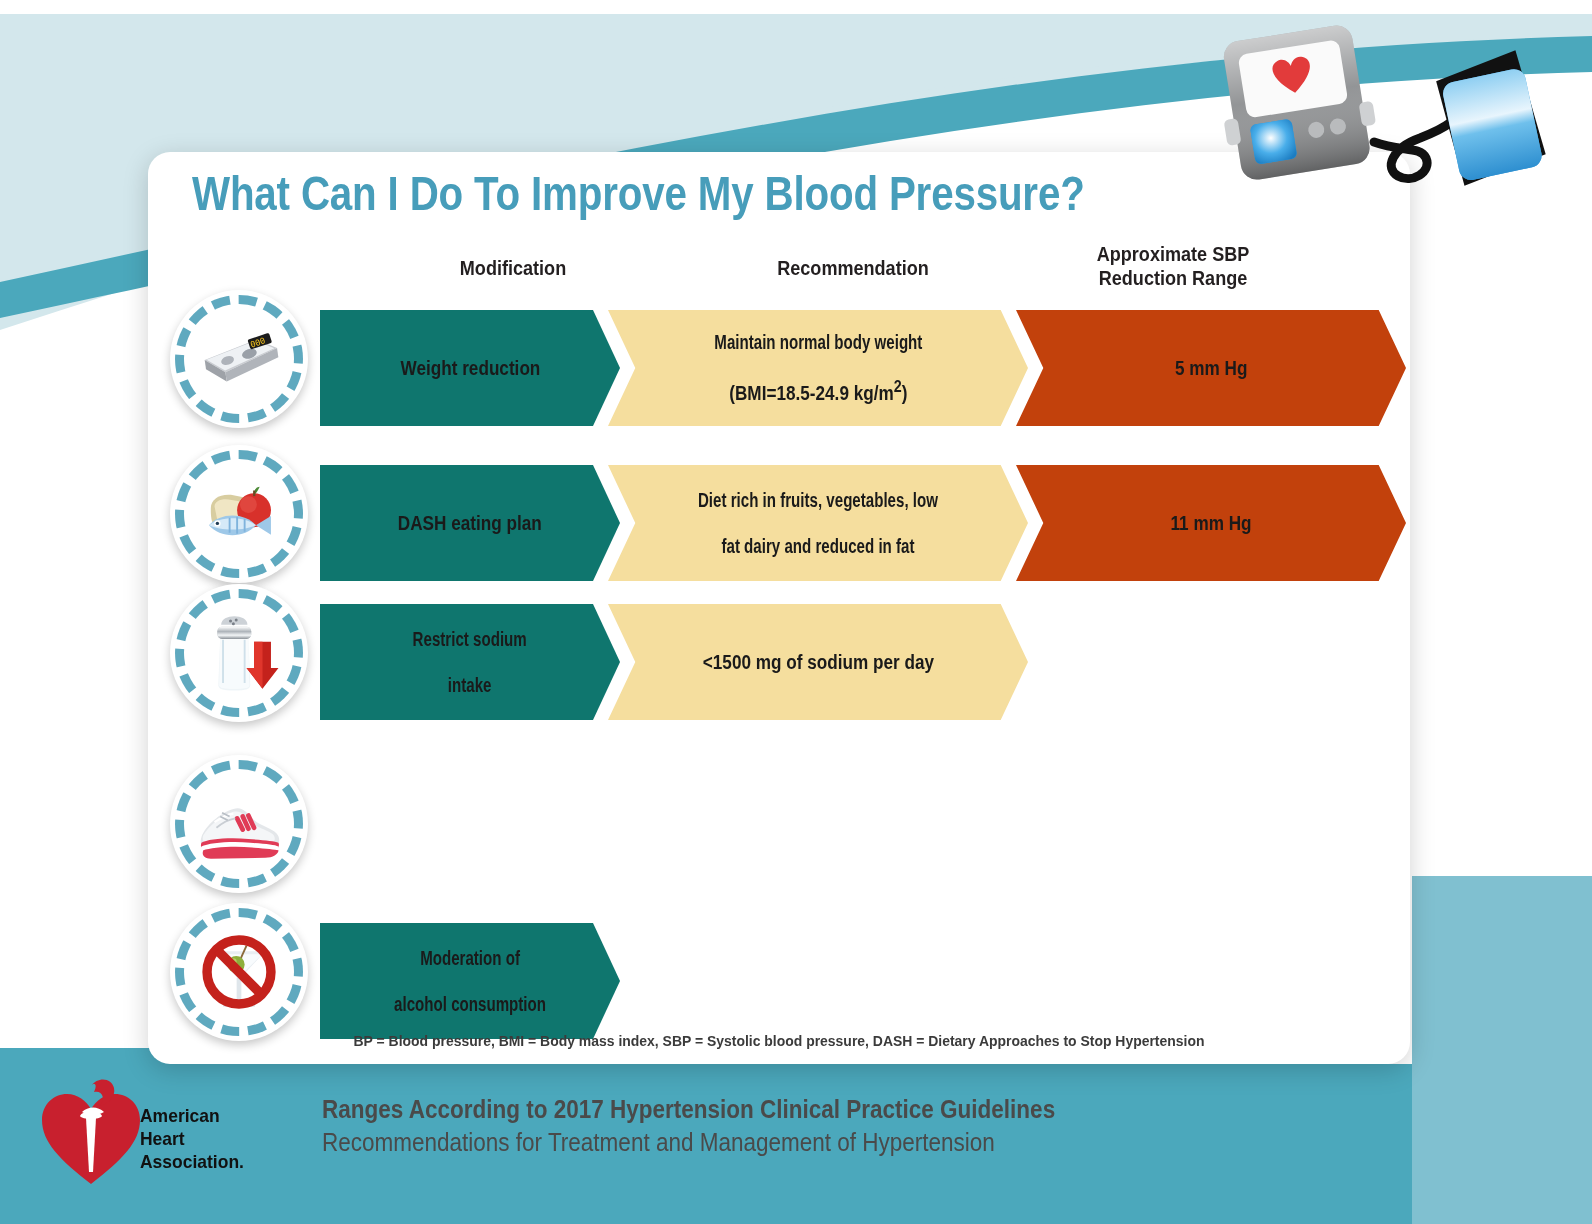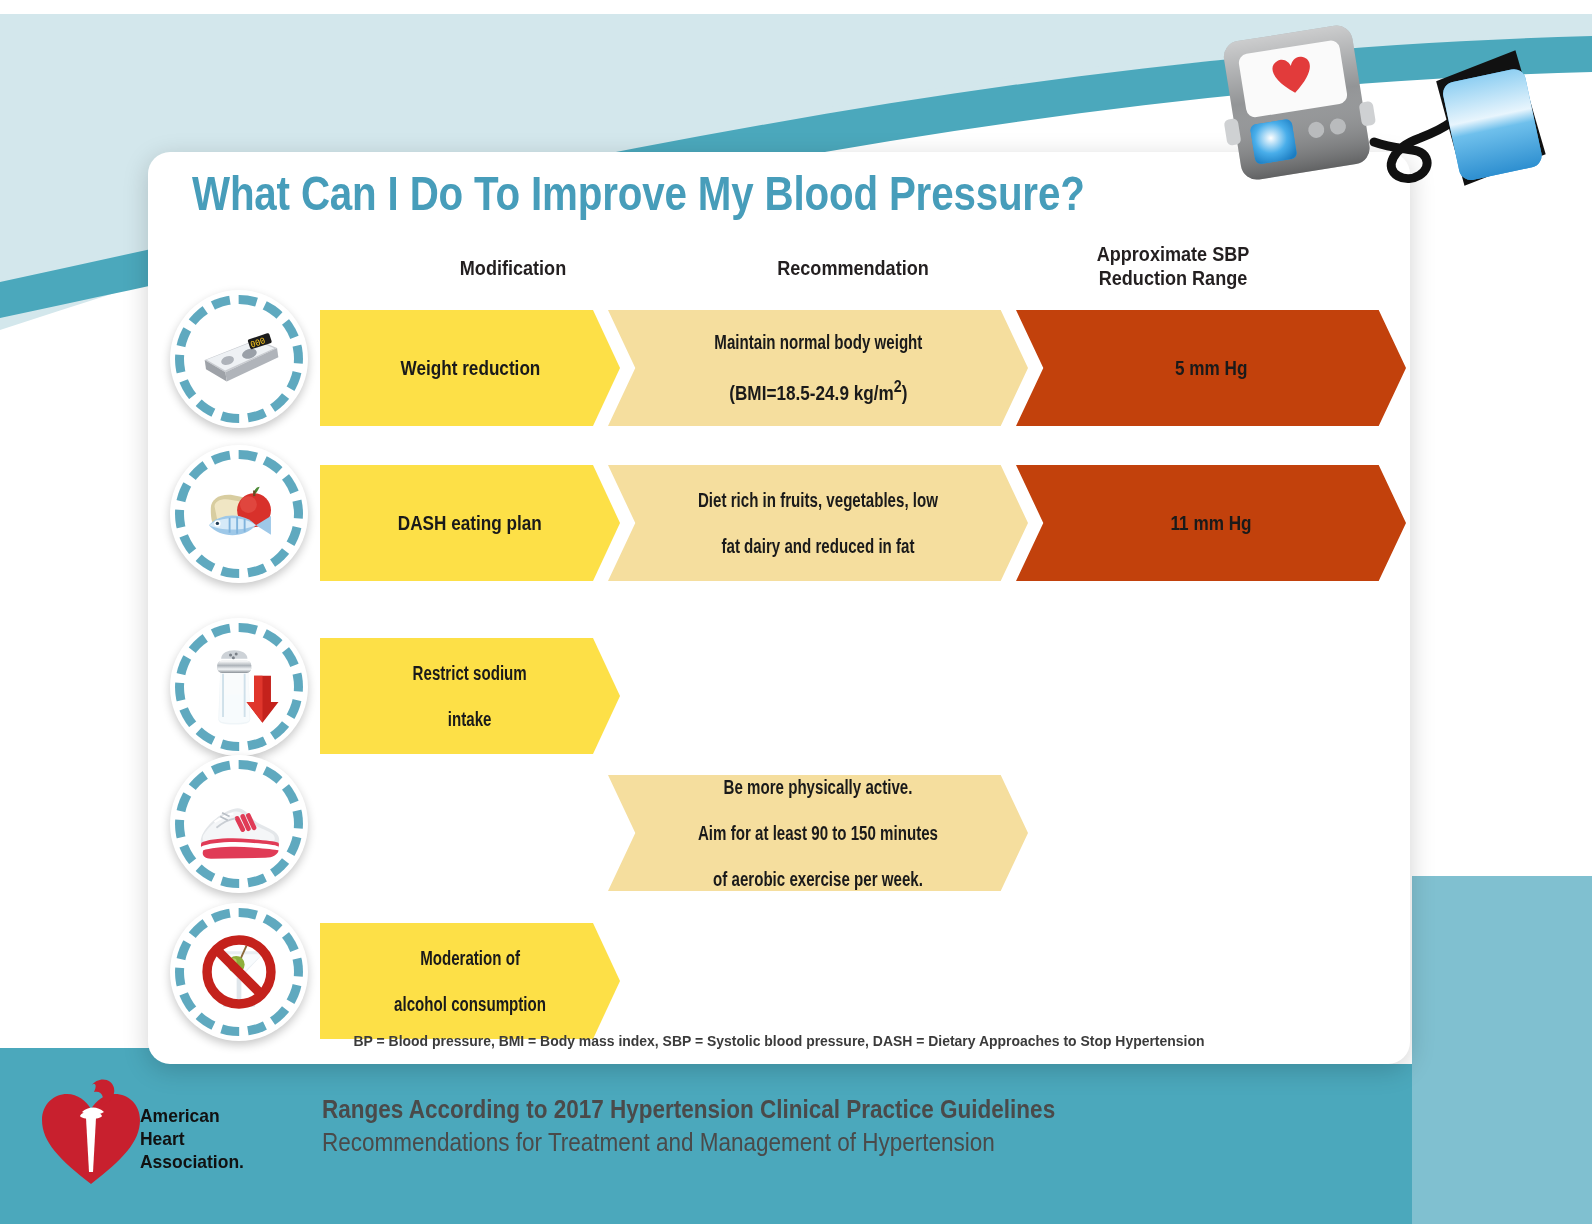--- a/index.html
+++ b/index.html
@@ -47,41 +47,41 @@
     transform:scaleX(0.86);
   }
   #head-mod  { left:240px; top:104px; width:250px; }
   #head-rec  { left:555px; top:104px; width:300px; }
   #head-sbp  { left:880px; top:90px;  width:290px; }
 
   
   .row { position:absolute; left:0; width:1262px; height:96px; }
   .row.r0 { top:158px; }
   .row.r1 { top:313px; }
-  .row.r2 { top:486px;padding-left:29px; }
+  .row.r2 { top:452px;padding-left:29px; }
   .row.r3 { top:623px; }
   .row.r4 { top:771px; }
 
   
   .chev {
     position:absolute;
     top:0; height:116px;
     display:flex; align-items:center; justify-content:center;
     text-align:center;
     font-size:19.5px;
     font-weight:bold;
     color:#1a1a1a;
     line-height:1.18;
     padding:0 10px;
   }
   .chev span { display:block; transform:scaleX(0.88); }
 
   .chev.mod {
     left:172px; width:300px;
-    background:#fde047;
+    background:#0f766e;
     clip-path: polygon(0 0, 91% 0, 100% 50%, 91% 100%, 0 100%);
     filter: drop-shadow(2px 3px 3px rgba(0,0,0,0.17));
   }
   .chev.rec {
     left:460px; width:420px;
     background:#F5DE9E;
     clip-path: polygon(0 0, 93.5% 0, 100% 50%, 93.5% 100%, 0 100%, 6.5% 50%);
     filter: drop-shadow(2px 3px 3px rgba(0,0,0,0.14));
   }
   .chev.sbp {
@@ -316,45 +316,41 @@
           </defs>
         </svg>
       </div>
     </div>
     <div class="chev mod">
       <span>
         <span>Restrict sodium</span><br>
         <span>intake</span>
       </span>
     </div>
+    <div class="chev rec">
+      <span>&lt;1500 mg of sodium per day</span>
+    </div>
   </div>
 
   <div class="row r3">
     <div class="icon-badge">
       <div class="ring"></div>
       <div class="art">
         <svg viewBox="0 0 100 100">
           <path d="M10 64 C14 52 30 38 44 34 C54 31 58 38 64 44 C72 52 84 54 90 60 C94 64 94 72 88 74 L18 76 C10 76 8 70 10 64 Z" fill="#e4e7ea"></path>
           <path d="M12 62 C18 52 32 40 44 37 C52 35 56 41 61 47 C68 54 80 56 86 61 C89 64 89 69 84 70 L20 72 C13 72 10 68 12 62 Z" fill="#f4f6f8"></path>
           <path d="M10 70 C16 66 40 64 60 66 C76 67 88 68 92 70 C94 74 90 80 82 80 L20 81 C12 81 8 76 10 70 Z" fill="#E03B56"></path>
           <path d="M10 74 C18 70 42 68 62 70 C78 71 88 72 92 74 C92 78 88 82 80 82 L20 83 C12 83 8 78 10 74 Z" fill="#ffffff"></path>
           <path d="M12 78 C20 75 44 73 64 75 C78 76 88 77 92 78 C92 82 86 86 78 86 L20 87 C13 87 10 83 12 78 Z" fill="#E03B56"></path>
           <path d="M48 44 L54 56 M54 42 L60 55 M60 41 L66 54" stroke="#E03B56" stroke-width="5" stroke-linecap="round"></path>
           <path d="M24 48 C30 44 38 40 44 39" stroke="#ffffff" stroke-width="2.5" fill="none"></path>
           <path d="M26 54 C32 49 40 45 46 44" stroke="#c9ced4" stroke-width="2" fill="none"></path>
           <path d="M30 42 L38 46 M32 38 L40 42" stroke="#b9bfc6" stroke-width="2" fill="none"></path>
         </svg>
       </div>
-    </div>
-    <div class="chev rec">
-      <span>
-        <span>Be more physically active.</span><br>
-        <span>Aim for at least 90 to 150 minutes</span><br>
-        <span>of aerobic exercise per week.</span>
-      </span>
     </div>
   </div>
 
   <div class="row r4">
     <div class="icon-badge">
       <div class="ring"></div>
       <div class="art">
         <svg viewBox="0 0 100 100">
           <path d="M22 28 L78 28 L50 58 Z" fill="#e9eef2"></path>
           <path d="M25 31 L75 31 L50 55 Z" fill="#f8fbfd"></path>

